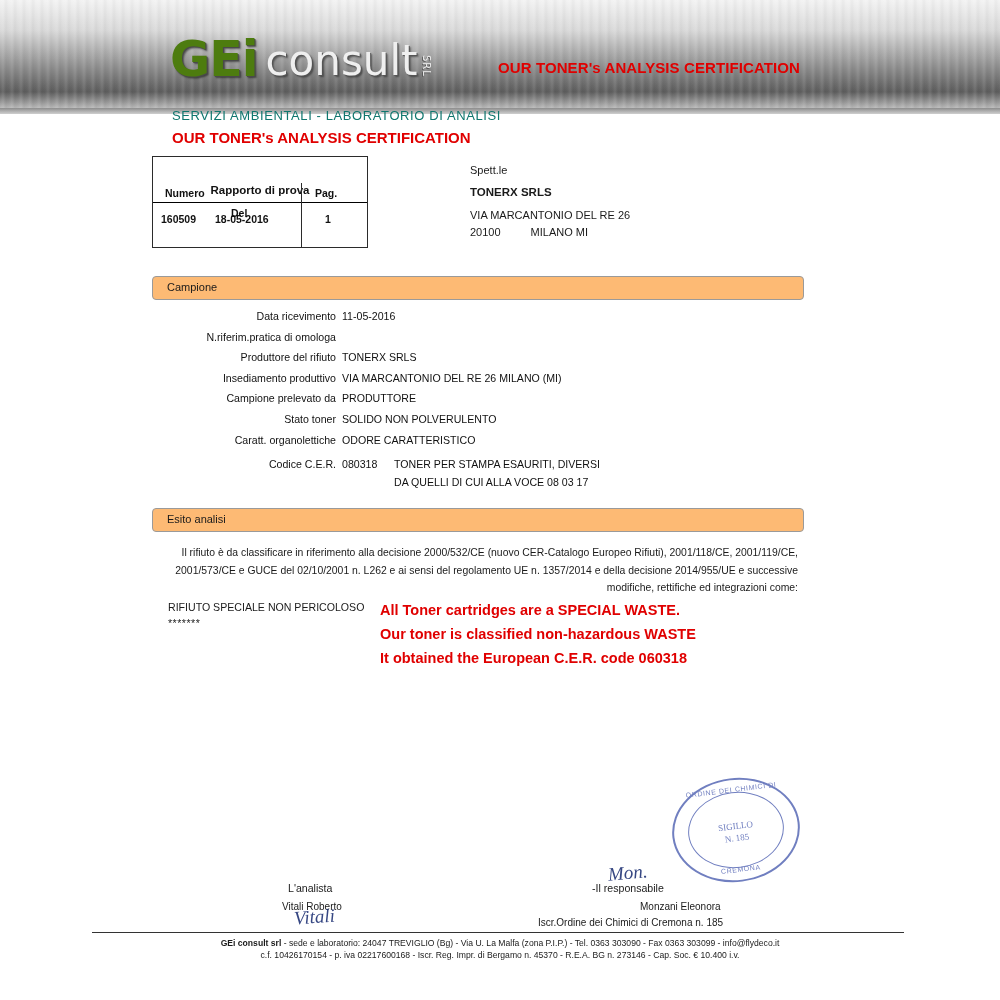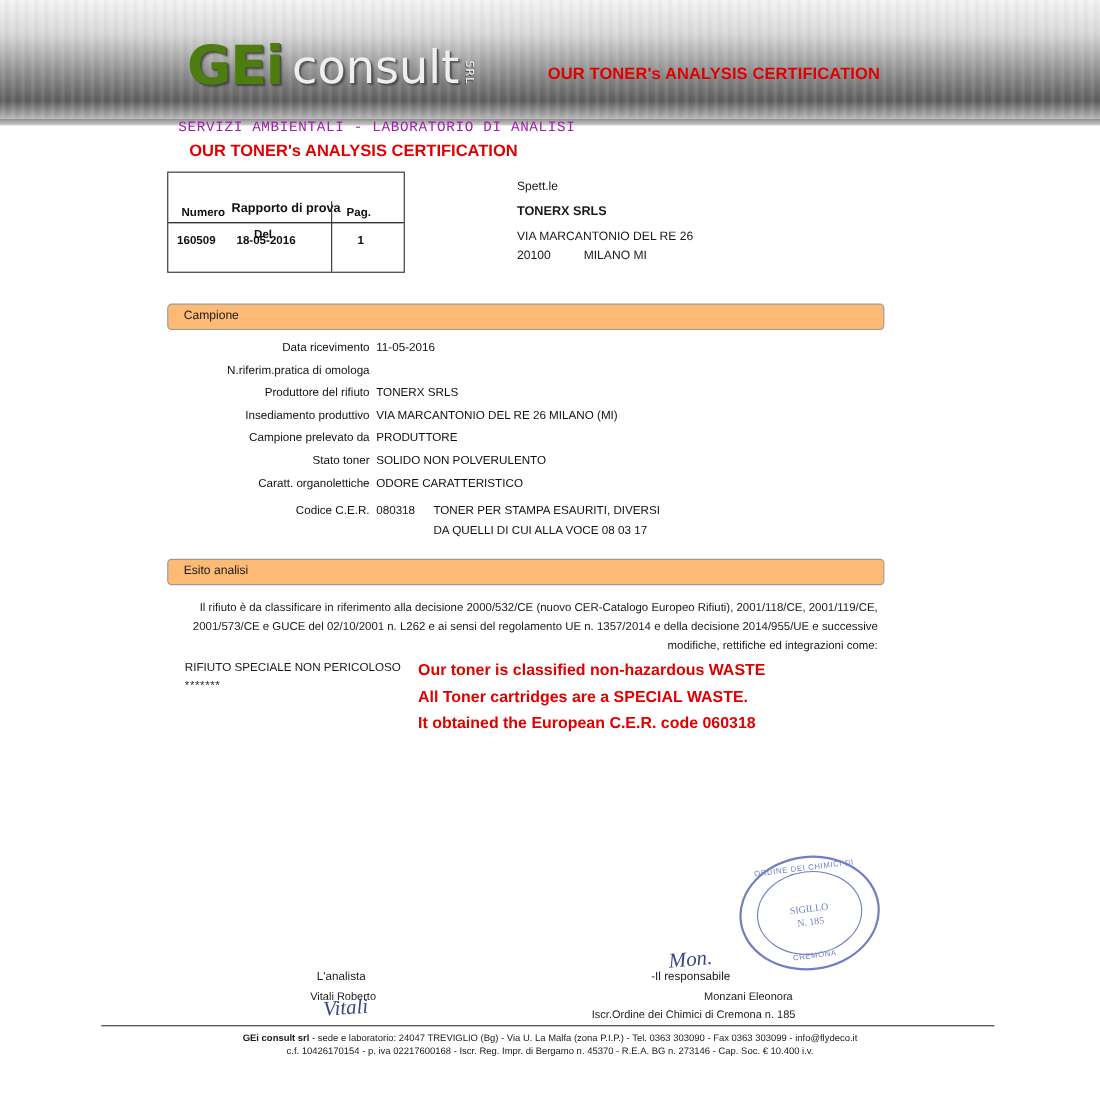--- a/index.html
+++ b/index.html
@@ -91,26 +91,26 @@
     color: #f0f0f0;
     margin-left: 3px;
     margin-bottom: 5px;
     writing-mode: vertical-rl;
     letter-spacing: 1px;
     text-shadow: 1px 1px 0 #555;
   }
 
   .subtitle {
     position: absolute;
-    left: 162px;
+    left: 172px;
     top: 108px;
     font-size: 13px;
     letter-spacing: .6px;
-    color: #a21caf;
-    font-family: Liberation Mono, monospace;
+    color: #0f766e;
+    font-family: Liberation Sans, sans-serif;
   }
 
   
   .red-anno {
     position: absolute;
     color: #e00000;
     font-weight: bold;
     font-family: "Liberation Sans", sans-serif;
     white-space: nowrap;
   }
@@ -375,22 +375,22 @@
     <span class="logo-consult">consult</span>
     <span class="logo-srl">SRL</span>
   </div>
 
   <div class="subtitle">SERVIZI AMBIENTALI - LABORATORIO DI ANALISI</div>
 
   <div class="red-anno anno-top">OUR TONER's ANALYSIS CERTIFICATION</div>
   <div class="red-anno anno-second">OUR TONER's ANALYSIS CERTIFICATION</div>
 
   <div class="red-anno anno-block">
+    <div>All Toner cartridges are a SPECIAL WASTE.</div>
     <div>Our toner is  classified non-hazardous WASTE</div>
-    <div>All Toner cartridges are a SPECIAL WASTE.</div>
     <div>It obtained the European C.E.R. code  060318</div>
   </div>
 
   <div class="rapporto-box">
     <div class="rapporto-title">Rapporto di prova</div>
     <div class="vline vline-1"></div>
     <div class="rapporto-head c-numero">Numero</div>
     <div class="rapporto-head c-del">Del</div>
     <div class="rapporto-head c-pag">Pag.</div>
     <div class="rapporto-val v-numero">160509</div>

